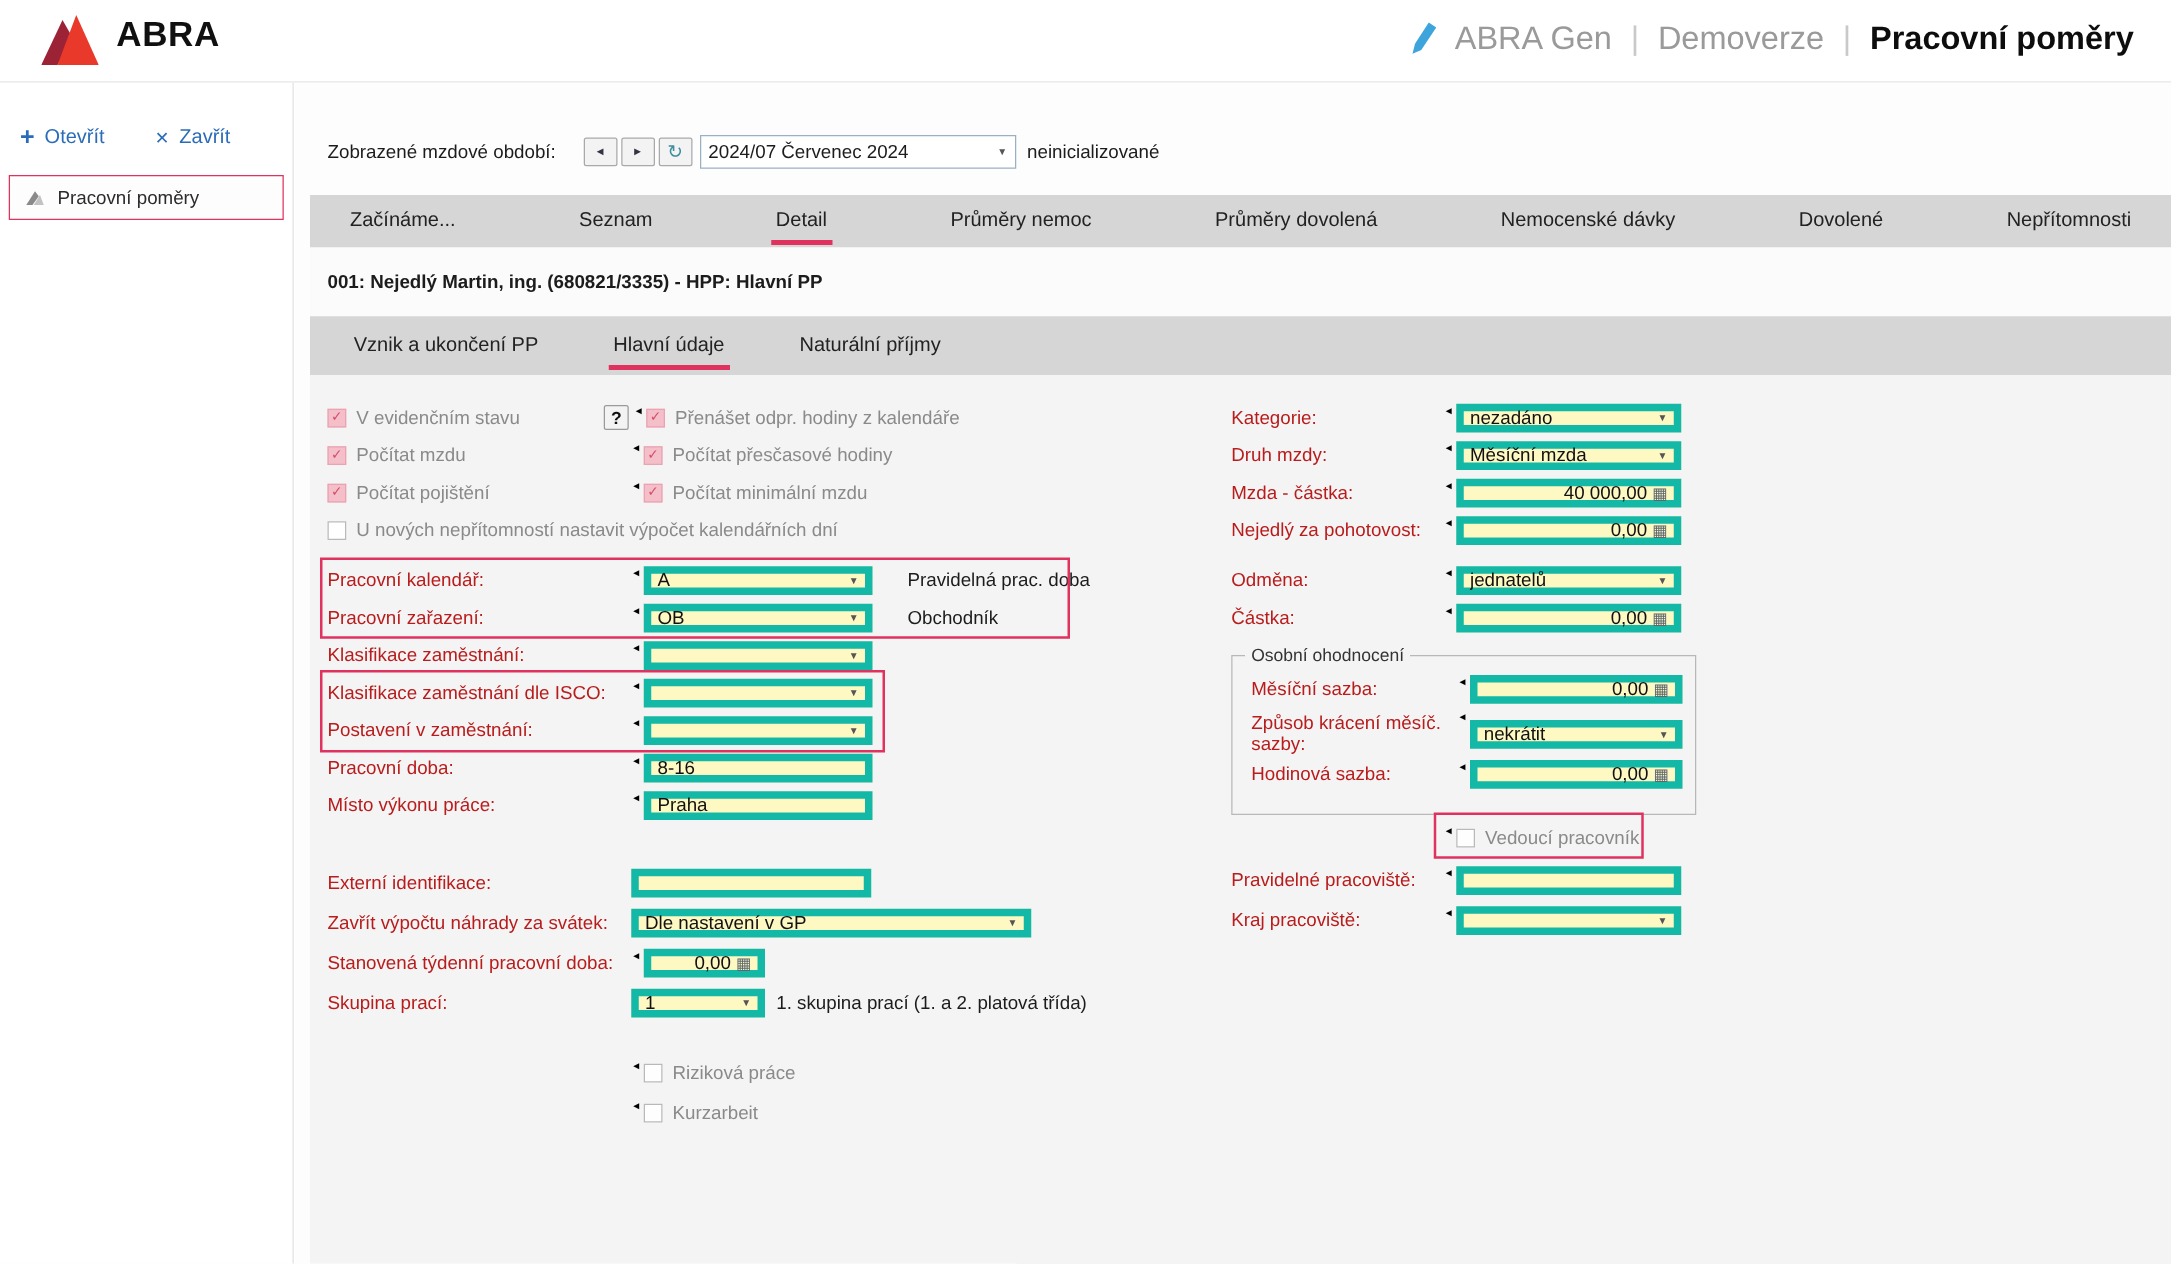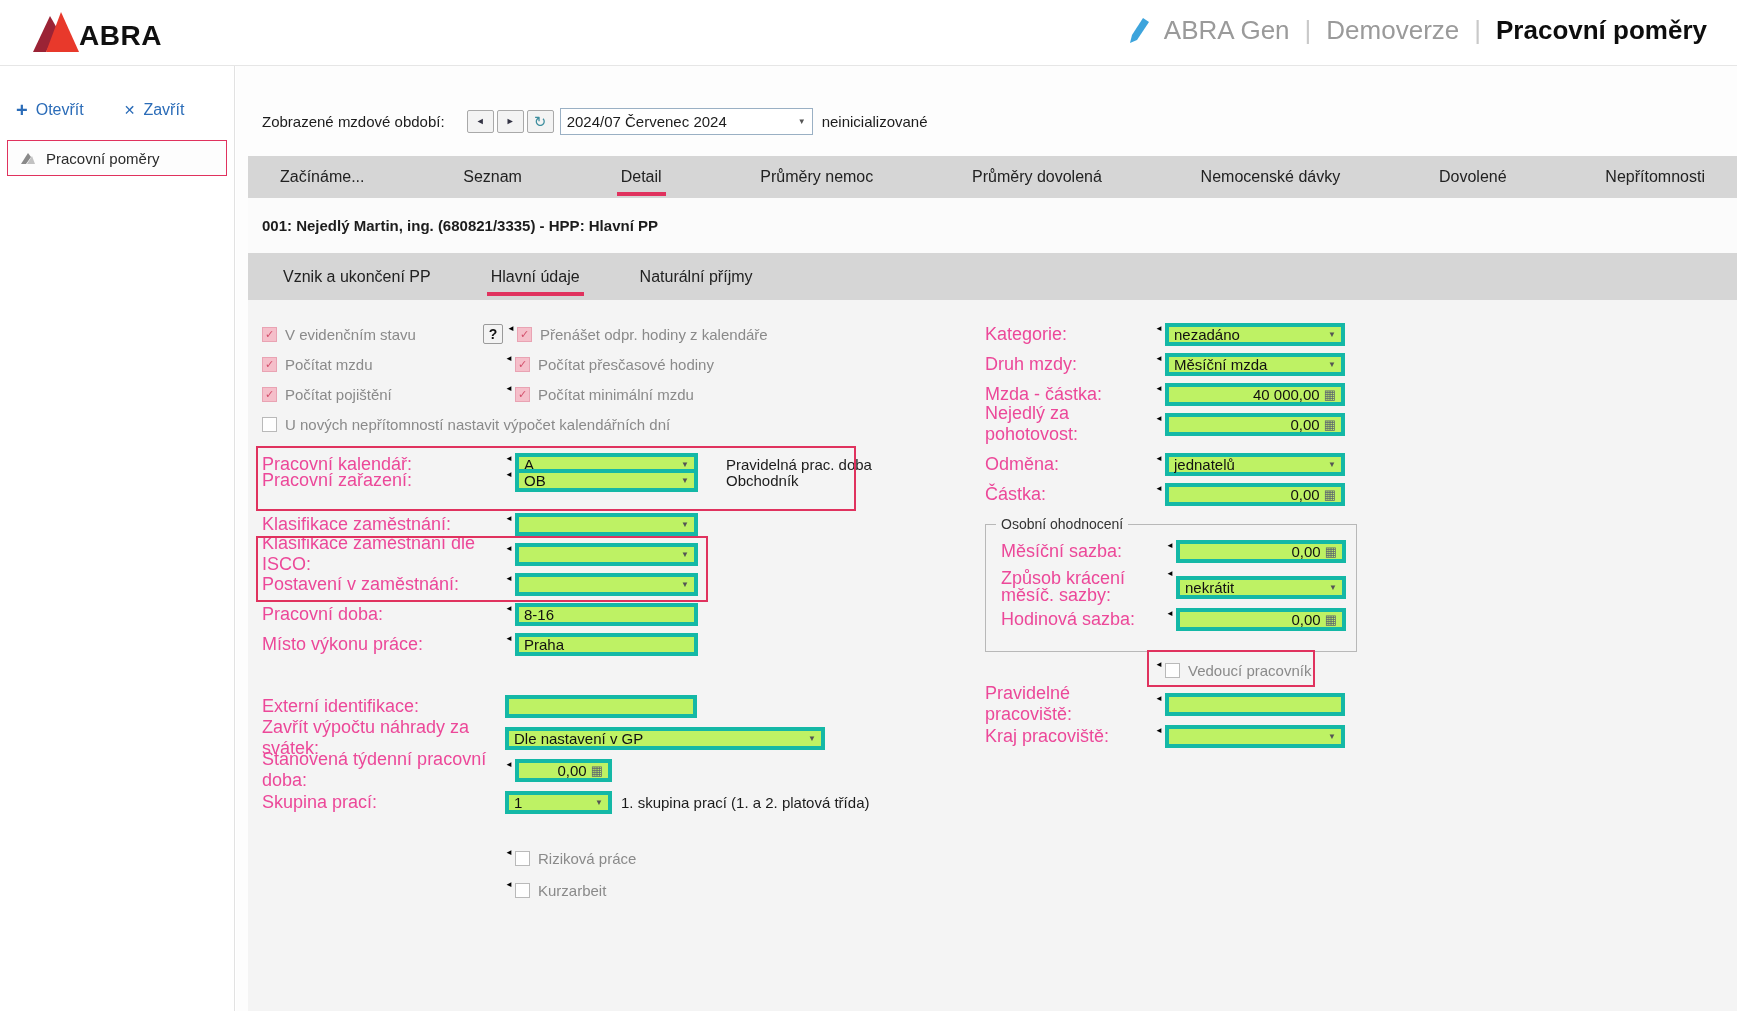--- a/index.html
+++ b/index.html
@@ -1,21 +1,21 @@
 <!DOCTYPE html>
 <html><head>
 <meta charset="utf-8">
 <style>
   *{margin:0;padding:0;box-sizing:border-box}
   html,body{width:1737px;height:1011px}
   body{font-family:"Liberation Sans","DejaVu Sans",sans-serif;background:#fff;position:relative;font-size:15px;color:#1c1c1c;overflow:hidden}
 
   
   .header{position:absolute;left:0;top:0;width:1737px;height:66px;background:#fff;border-bottom:1px solid #e6e6e6;z-index:3}
-  .logo{position:absolute;left:33px;top:12px;display:flex;align-items:flex-end;gap:0}
+  .logo{position:absolute;left:33px;top:12px;display:flex;align-items:flex-start;gap:14px}
   .logo-text{font-size:28px;font-weight:bold;color:#101010;letter-spacing:.5px}
   .header-right{position:absolute;right:30px;top:15px;display:flex;align-items:center;gap:15px;font-size:26px;white-space:nowrap}
   .app-name,.version{color:#9a9a9a}
   .sep{color:#c9c9c9;font-weight:300}
   .module{color:#0d0d0d;font-weight:bold}
 
   
   .sidebar{position:absolute;left:0;top:66px;width:235px;height:945px;background:#fff;border-right:1px solid #e2e2e2;z-index:2}
   .sidebar-actions{display:flex;gap:40px;padding:34px 0 20px 16px}
   .action{color:#2b6cb8;font-size:16px;display:flex;align-items:center;gap:8px;cursor:pointer;background:none;border:none;font-family:inherit}
@@ -29,26 +29,26 @@
   .form-bg{position:absolute;left:248px;top:300px;width:1489px;height:711px;background:#f4f4f4}
   .tabbar{position:absolute;left:248px;top:156px;width:1489px;height:42px;background:#d6d6d6;display:flex;align-items:center;justify-content:space-between;padding:16px 30px}
   .record-bar{position:absolute;left:248px;top:198px;width:1489px;height:55px;background:#fbfbfb;display:flex;align-items:center;padding-left:14px;font-weight:bold;font-size:15px}
   .subtabbar{position:absolute;left:248px;top:253px;width:1489px;height:47px;background:#d6d6d6;display:flex;align-items:center;gap:56px;padding-left:33px}
   .tab,.subtab{font-size:16px;color:#222;cursor:pointer;white-space:nowrap}
   .tab span,.subtab span{position:relative;display:inline-block;padding:2px 2px}
   .tab.active span::after,.subtab.active span::after{content:"";position:absolute;left:-2px;right:-2px;bottom:-8px;height:4px;background:#e0325e}
 
   
   .row{position:absolute;display:flex;align-items:center;height:24px}
-  .lab{font-size:18px;color:#ec4899;flex:none}
+  .lab{font-size:15px;color:#b91c1c;flex:none}
   .lw{width:243px}
   .rlab{width:170px;flex:none}
   .glab{width:165px;flex:none;line-height:17px}
   .srcbox{width:10px;flex:none;font-size:8px;color:#000;line-height:1;align-self:flex-start;margin-top:3px;cursor:pointer}
-  .field{position:relative;height:23px;background:#bef264;border:4px solid #14b8a6;display:flex;align-items:center;padding:0 5px;flex:none;cursor:pointer}
+  .field{position:relative;height:23px;background:#fef9c3;border:6px solid #14b8a6;display:flex;align-items:center;padding:0 5px;flex:none;cursor:pointer}
   .field .val{flex:1;white-space:nowrap;overflow:hidden;font-size:15px;color:#111}
   .field.num .val{text-align:right}
   .dd{font-size:8px;color:#555;margin-left:5px;flex:none}
   .calc{font-size:13px;color:#5d6770;margin-left:4px;line-height:1;flex:none;cursor:pointer}
   .suffix{margin-left:28px;white-space:nowrap;color:#1c1c1c}
   .note{margin-left:9px;white-space:nowrap;color:#1c1c1c}
   .w183{width:183px}.w192{width:192px}.w320{width:320px}.w107{width:107px}.w97{width:97px}.w180{width:180px}.w170{width:170px}
 
   
   .cb{width:15px;height:15px;border:1px solid #b9b9b9;background:#fefefe;display:flex;align-items:center;justify-content:center;margin-right:8px;flex:none;cursor:pointer}
@@ -213,21 +213,21 @@
 
 <div class="row" style="left:262px;top:452px">
   <span class="lab lw">Pracovní kalendář:</span>
   <span class="srcbox">◄</span>
   <div class="field w183">
     <span class="val">A</span>
     <span class="dd">▼</span>
   </div>
   <span class="suffix">Pravidelná prac. doba</span>
 </div>
-<div class="row" style="left:262px;top:468px">
+<div class="row" style="left:262px;top:482px">
   <span class="lab lw">Pracovní zařazení:</span>
   <span class="srcbox">◄</span>
   <div class="field w183">
     <span class="val">OB</span>
     <span class="dd">▼</span>
   </div>
   <span class="suffix">Obchodník</span>
 </div>
 <div class="row" style="left:262px;top:512px">
   <span class="lab lw">Klasifikace zaměstnání:</span>

